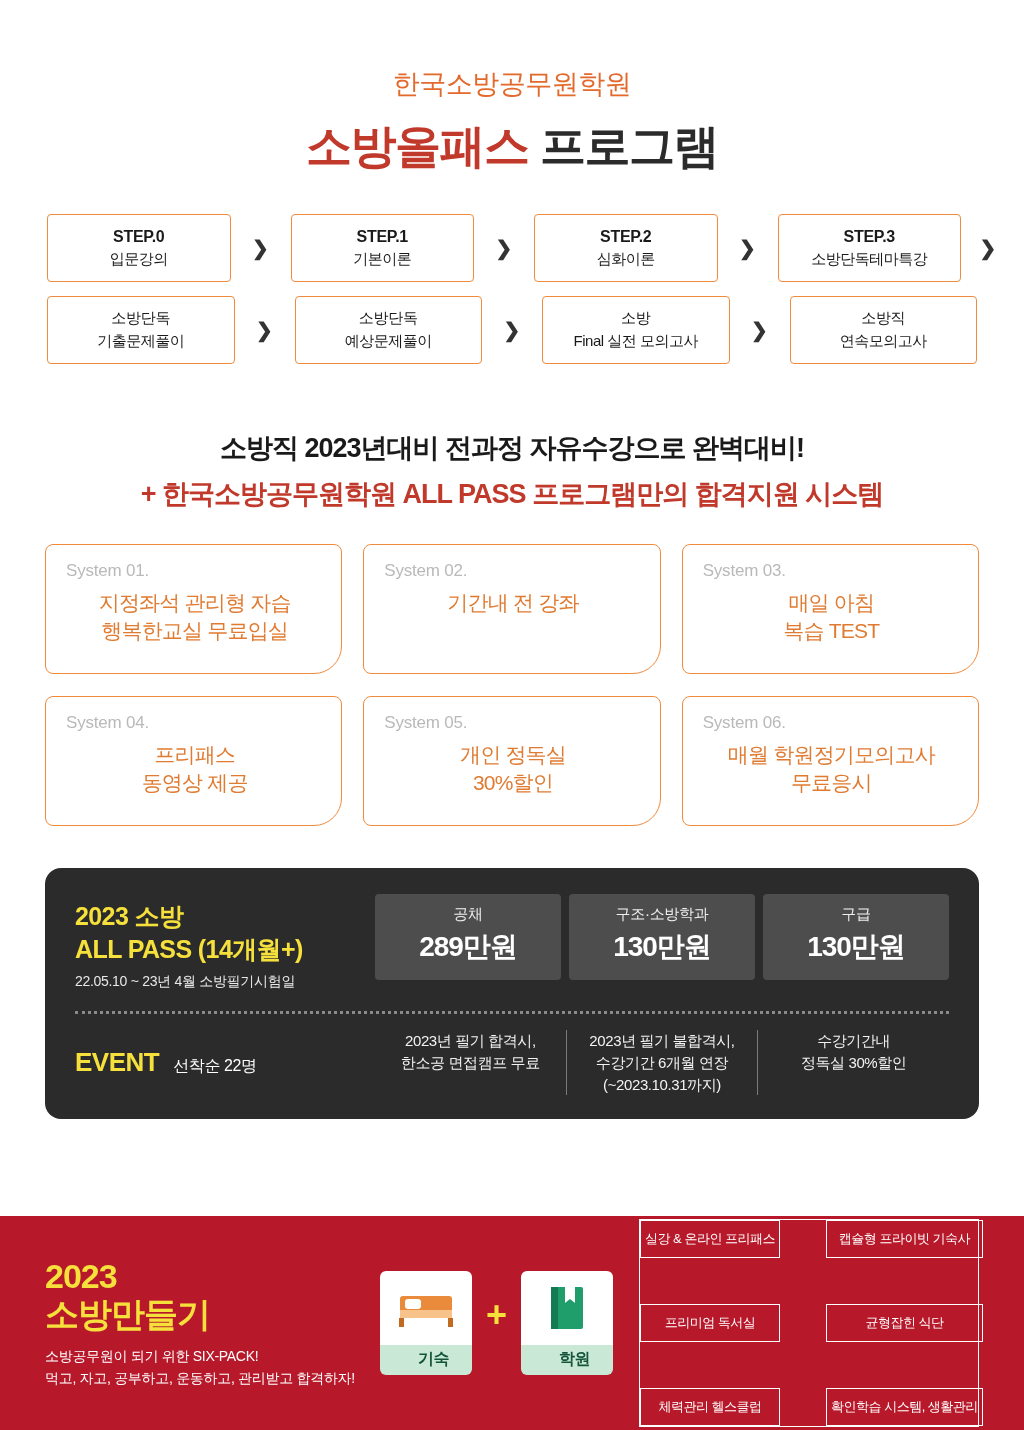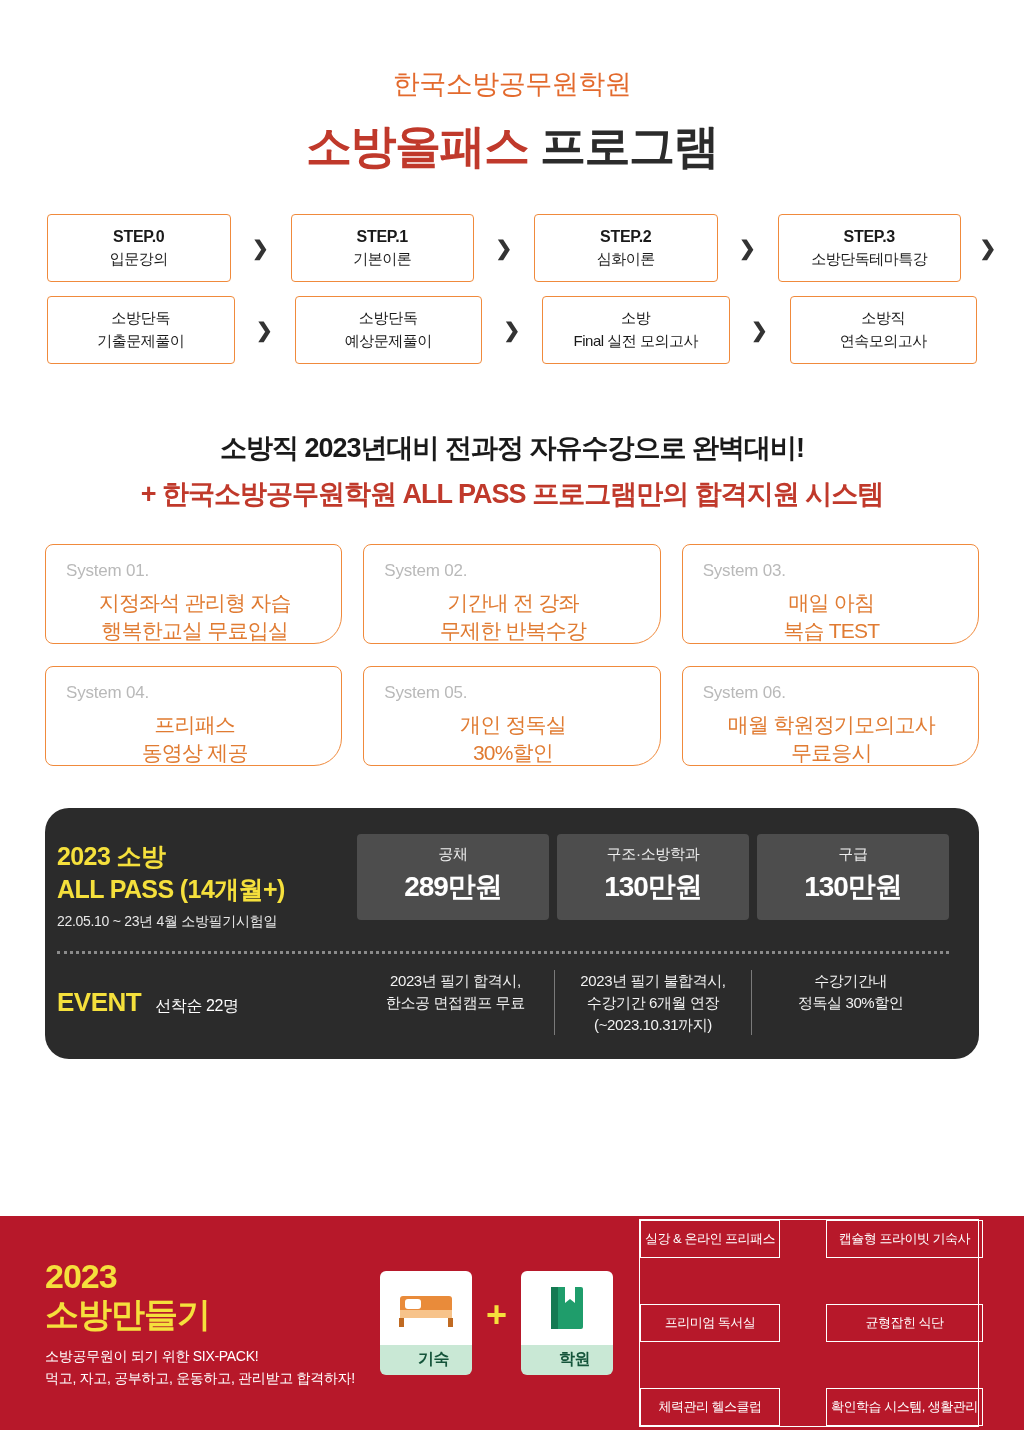--- a/index.html
+++ b/index.html
@@ -91,21 +91,21 @@
     letter-spacing: -1px;
   }
 
   
   .systems { margin-top: 32px; padding: 0 45px; }
   .sys-row { display: flex; gap: 21px; margin-bottom: 22px; }
   .sys-box {
     flex: 1 1 0;
     border: 1.6px solid #f08a3c;
     border-radius: 8px 8px 28px 8px;
-    height: 100px;
+    height: 130px;
     padding: 16px 18px 0 20px;
     background: #fff;
   }
   .sys-box .sys-num {
     font-size: 17px;
     color: #b9b9b9;
     letter-spacing: -0.2px;
   }
   .sys-box .sys-text {
     margin-top: 8px;
@@ -113,22 +113,22 @@
     font-size: 21px;
     color: #e07b32;
     line-height: 1.35;
     letter-spacing: -0.8px;
   }
 
   
   .panel {
     margin: 42px 45px 0 45px;
     background: #2b2b2b;
-    border-radius: 24px;
-    padding: 26px 30px 24px 12px;
+    border-radius: 16px;
+    padding: 26px 30px 24px 30px;
     color: #fff;
   }
   .panel-top { display: flex; align-items: flex-start; }
   .panel-left { width: 300px; padding-top: 6px; }
   .panel-left .p1 {
     font-size: 25px;
     font-weight: bold;
     color: #f5e03c;
     letter-spacing: -0.6px;
     line-height: 1.3;
@@ -339,21 +339,20 @@
       <div class="sys-num">System 01.</div>
       <div class="sys-text">
         <div>지정좌석 관리형 자습</div>
         <div>행복한교실 무료입실</div>
       </div>
     </div>
     <div class="sys-box">
       <div class="sys-num">System 02.</div>
       <div class="sys-text">
         <div>기간내 전 강좌</div>
-        <div>무제한 반복수강</div>
       </div>
     </div>
     <div class="sys-box">
       <div class="sys-num">System 03.</div>
       <div class="sys-text">
         <div>매일 아침</div>
         <div>복습 TEST</div>
       </div>
     </div>
   </div>

